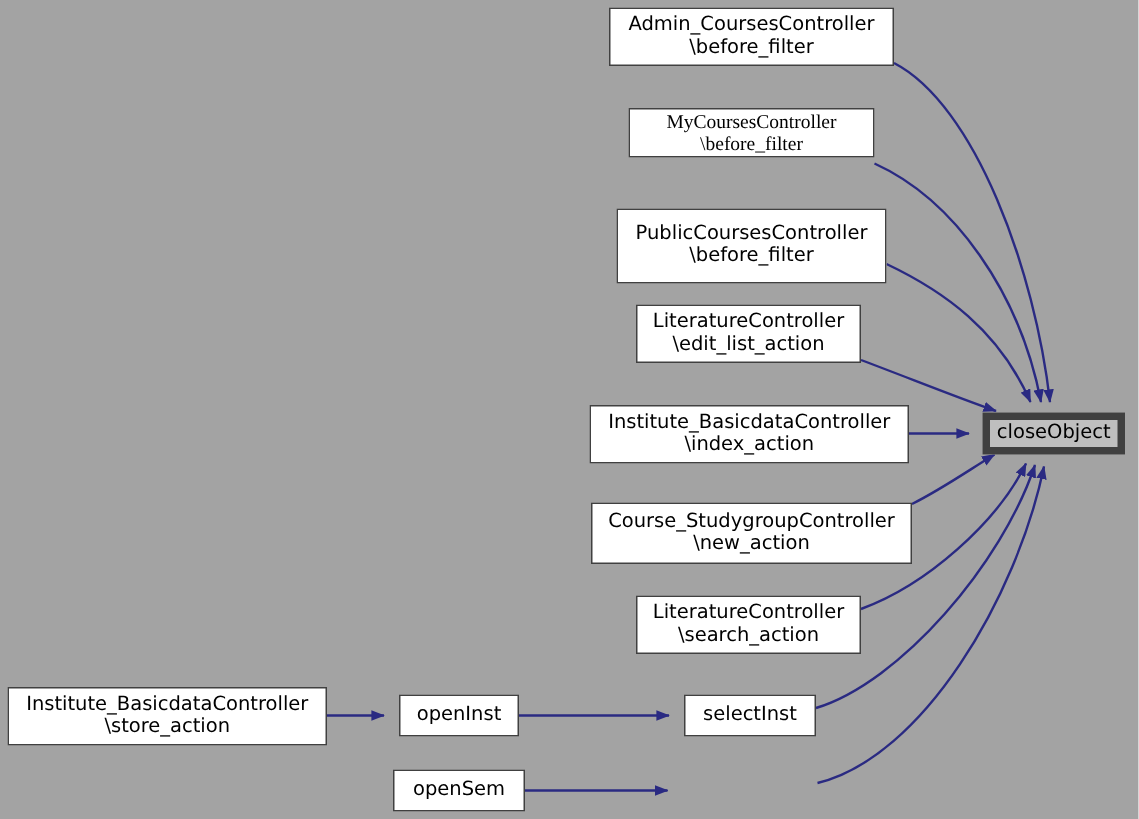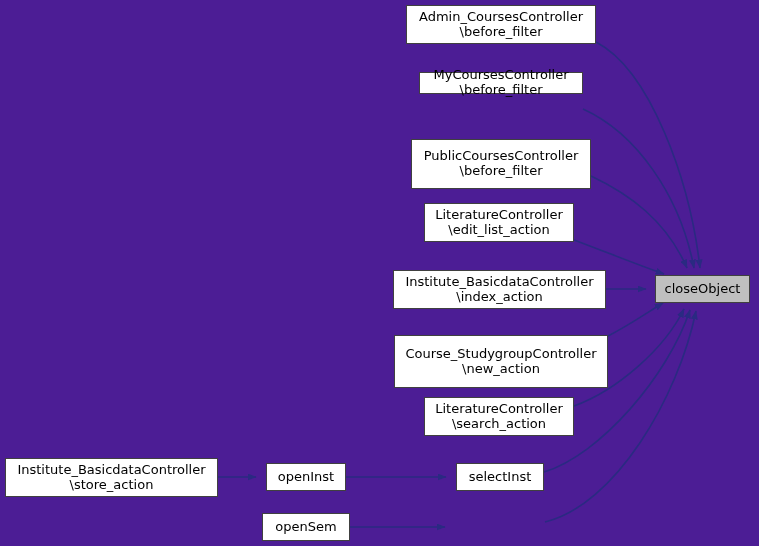--- a/index.html
+++ b/index.html
@@ -7,21 +7,21 @@
     padding: 0;
     background: #ffffff;
   }
   body {
     font-family: "DejaVu Sans", sans-serif;
   }
   #canvas {
     position: relative;
     width: 759px;
     height: 546px;
-    background: #4c1d95;
+    background: #a3a3a3;
     overflow: hidden;
   }
   #edge-layer {
     position: absolute;
     left: 0;
     top: 0;
     width: 759px;
     height: 546px;
     pointer-events: none;
   }
@@ -35,21 +35,21 @@
     align-items: center;
     justify-content: center;
     text-align: center;
     line-height: 1.12;
     font-size: 13px;
     white-space: pre;
     z-index: 2;
   }
   .node.highlight {
     background: #bfbfbf;
-    border: 1px solid #404040;
+    border: 5px solid #404040;
   }
   .node-label {
     display: block;
     width: 100%;
     white-space: pre;
   }
 </style>
 </head>
 <body>
 
@@ -76,41 +76,41 @@
       <path d="M 346,477 L 446,477" marker-end="url(#arrowhead)"></path>
       <path d="M 350,527 L 445,527" marker-end="url(#arrowhead)"></path>
     </g>
   </svg>
 
   <div class="node" style="left:406px; top:5px; width:190px; height:39px;">
     <span class="node-label">Admin_CoursesController
 \before_filter</span>
   </div>
 
-  <div class="node" style="left:419px; top:72px; width:164px; height:22px;">
+  <div class="node" style="left:419px; top:72px; width:164px; height:33px;font-family:Liberation Serif, serif;">
     <span class="node-label">MyCoursesController
 \before_filter</span>
   </div>
 
   <div class="node" style="left:411px; top:139px; width:180px; height:50px;">
     <span class="node-label">PublicCoursesController
 \before_filter</span>
   </div>
 
   <div class="node" style="left:424px; top:203px; width:150px; height:39px;">
     <span class="node-label">LiteratureController
 \edit_list_action</span>
   </div>
 
   <div class="node" style="left:393px; top:270px; width:213px; height:39px;">
     <span class="node-label">Institute_BasicdataController
 \index_action</span>
   </div>
 
-  <div class="node" style="left:394px; top:335px; width:214px; height:53px;">
+  <div class="node" style="left:394px; top:335px; width:214px; height:41px;">
     <span class="node-label">Course_StudygroupController
 \new_action</span>
   </div>
 
   <div class="node" style="left:424px; top:397px; width:150px; height:39px;">
     <span class="node-label">LiteratureController
 \search_action</span>
   </div>
 
   <div class="node" style="left:5px; top:458px; width:213px; height:39px;">

